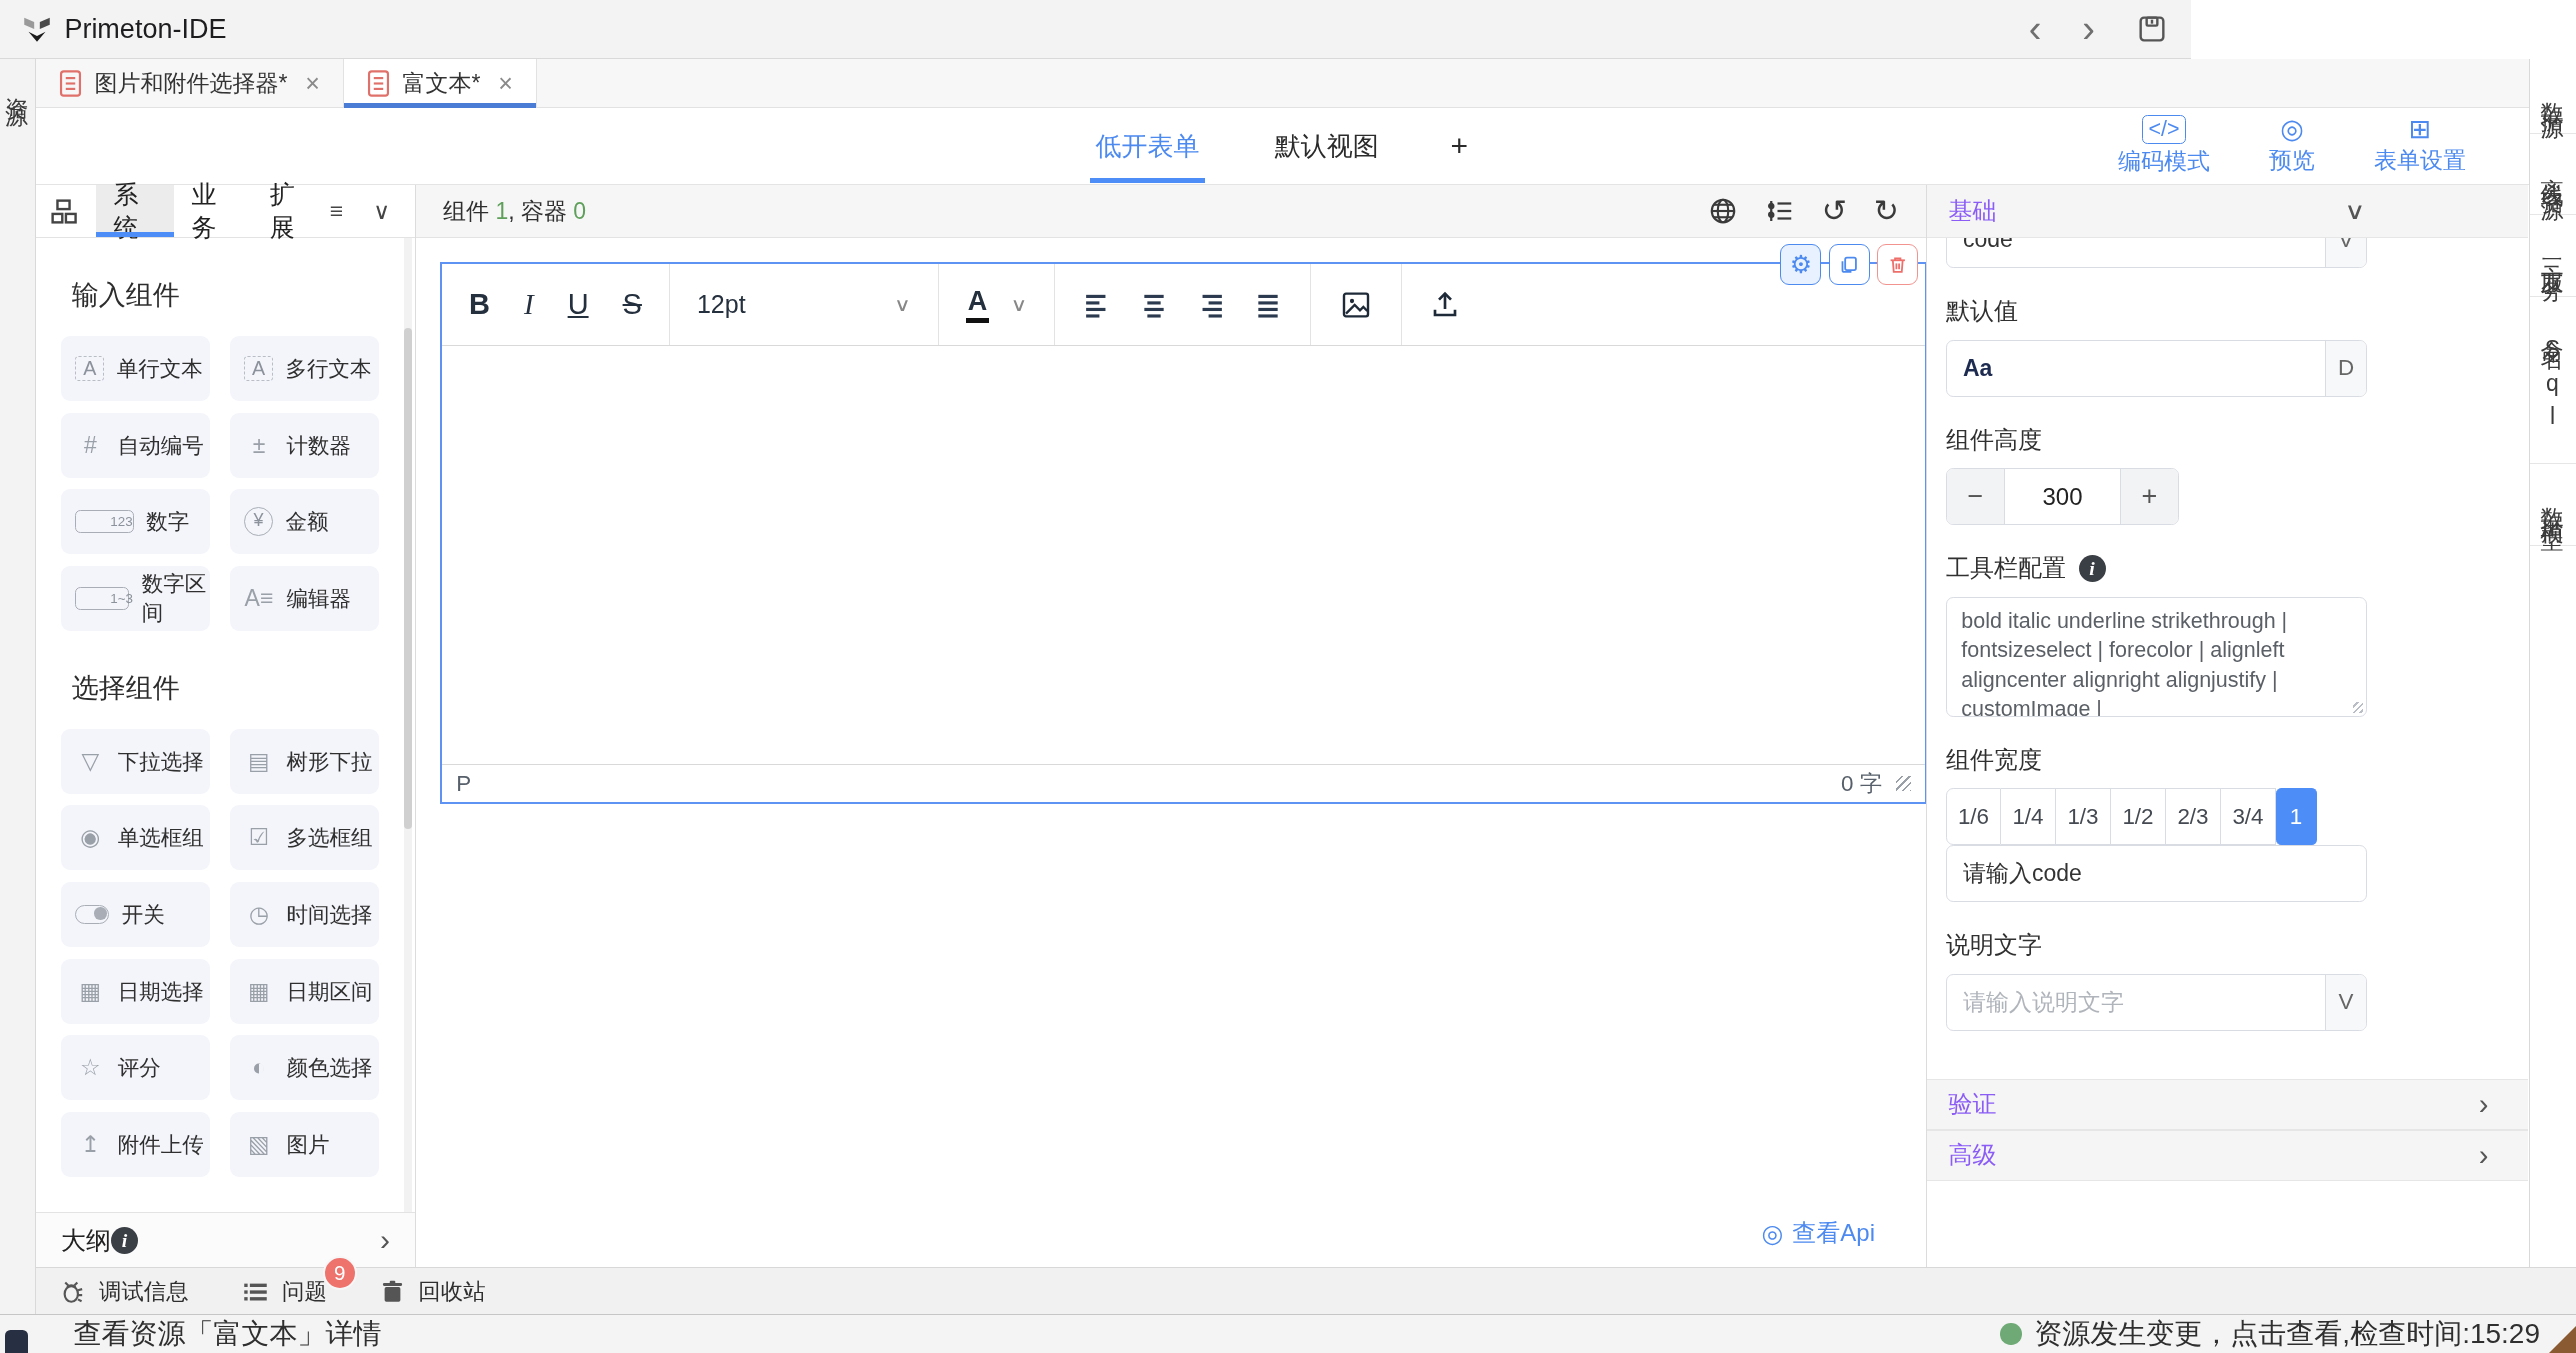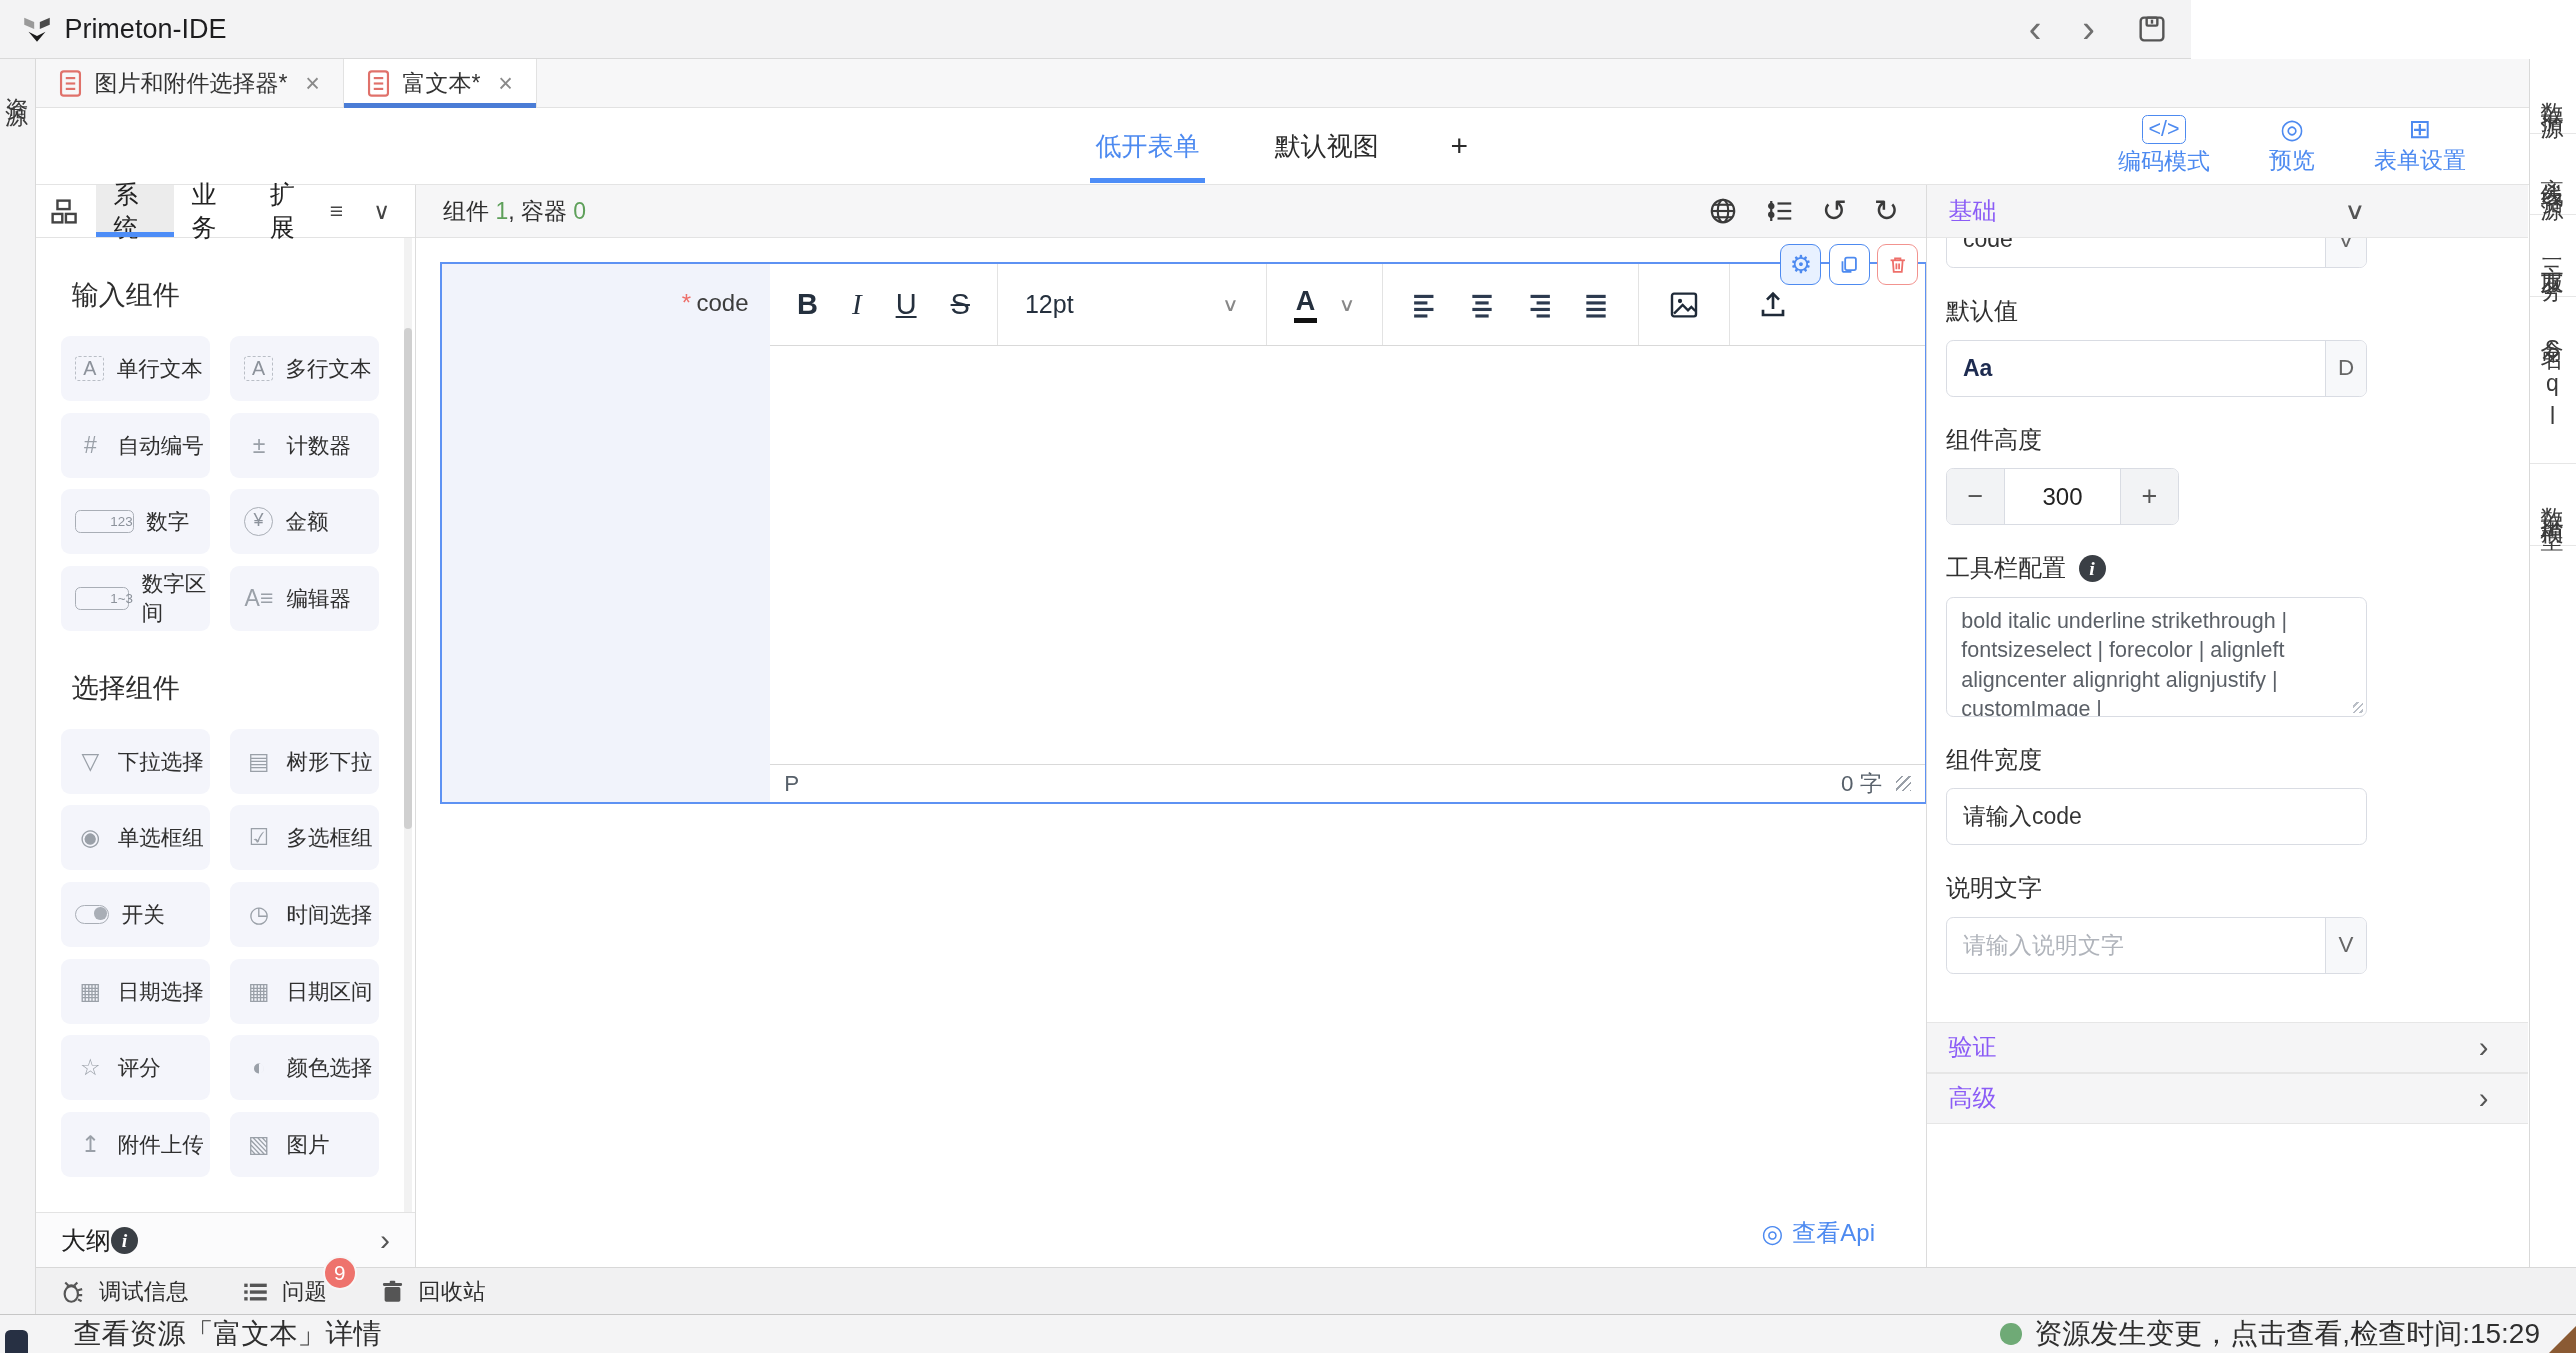--- a/index.html
+++ b/index.html
@@ -440,23 +440,20 @@
         <svg class="icon" width="21.5" height="21.5" viewBox="0 0 24 24" fill="none" stroke="#ee6f6a" stroke-width="2">
           <path d="M4 7 h16"></path>
             <path d="M9 7 V5 h6 v2"></path>
             <path d="M6.5 7 l1 13 h9 l1-13"></path>
           <line x1="10.5" y1="10.5" x2="10.5" y2="17"></line>
             <line x1="13.5" y1="10.5" x2="13.5" y2="17"></line>
         </svg>
       </span>
     </div>
 
-    <div id="rte-label-col">
-      <span class="req">*</span><span>code</span>
-    </div>
 
     <div id="rte-main">
       <div id="rte-toolbar">
         <div class="tgroup">
           <span class="tbtn b">B</span>
           <span class="tbtn i">I</span>
           <span class="tbtn u">U</span>
           <span class="tbtn s">S</span>
         </div>
         <div class="tgroup" id="fontsize-group">
@@ -563,20 +560,29 @@
     <div class="ilabel">
       <span>工具栏配置</span>
       <span class="info-dot">i</span>
     </div>
     <div class="itextarea">
       <span>bold italic underline strikethrough | fontsizeselect | forecolor | alignleft aligncenter alignright alignjustify | customImage |</span>
       <span class="tgrip"></span>
     </div>
 
     <div class="ilabel">组件宽度</div>
+    <div id="width-seg">
+      <span class="wseg">1/6</span>
+      <span class="wseg">1/4</span>
+      <span class="wseg">1/3</span>
+      <span class="wseg">1/2</span>
+      <span class="wseg">2/3</span>
+      <span class="wseg">3/4</span>
+      <span class="wseg active">1</span>
+    </div>
 
     <div class="ifield">
       <span class="ival">请输入code</span>
     </div>
 
     <div class="ilabel">说明文字</div>
     <div class="ifield">
       <span class="ival ph">请输入说明文字</span>
       <span class="isuffix">V</span>
     </div>

